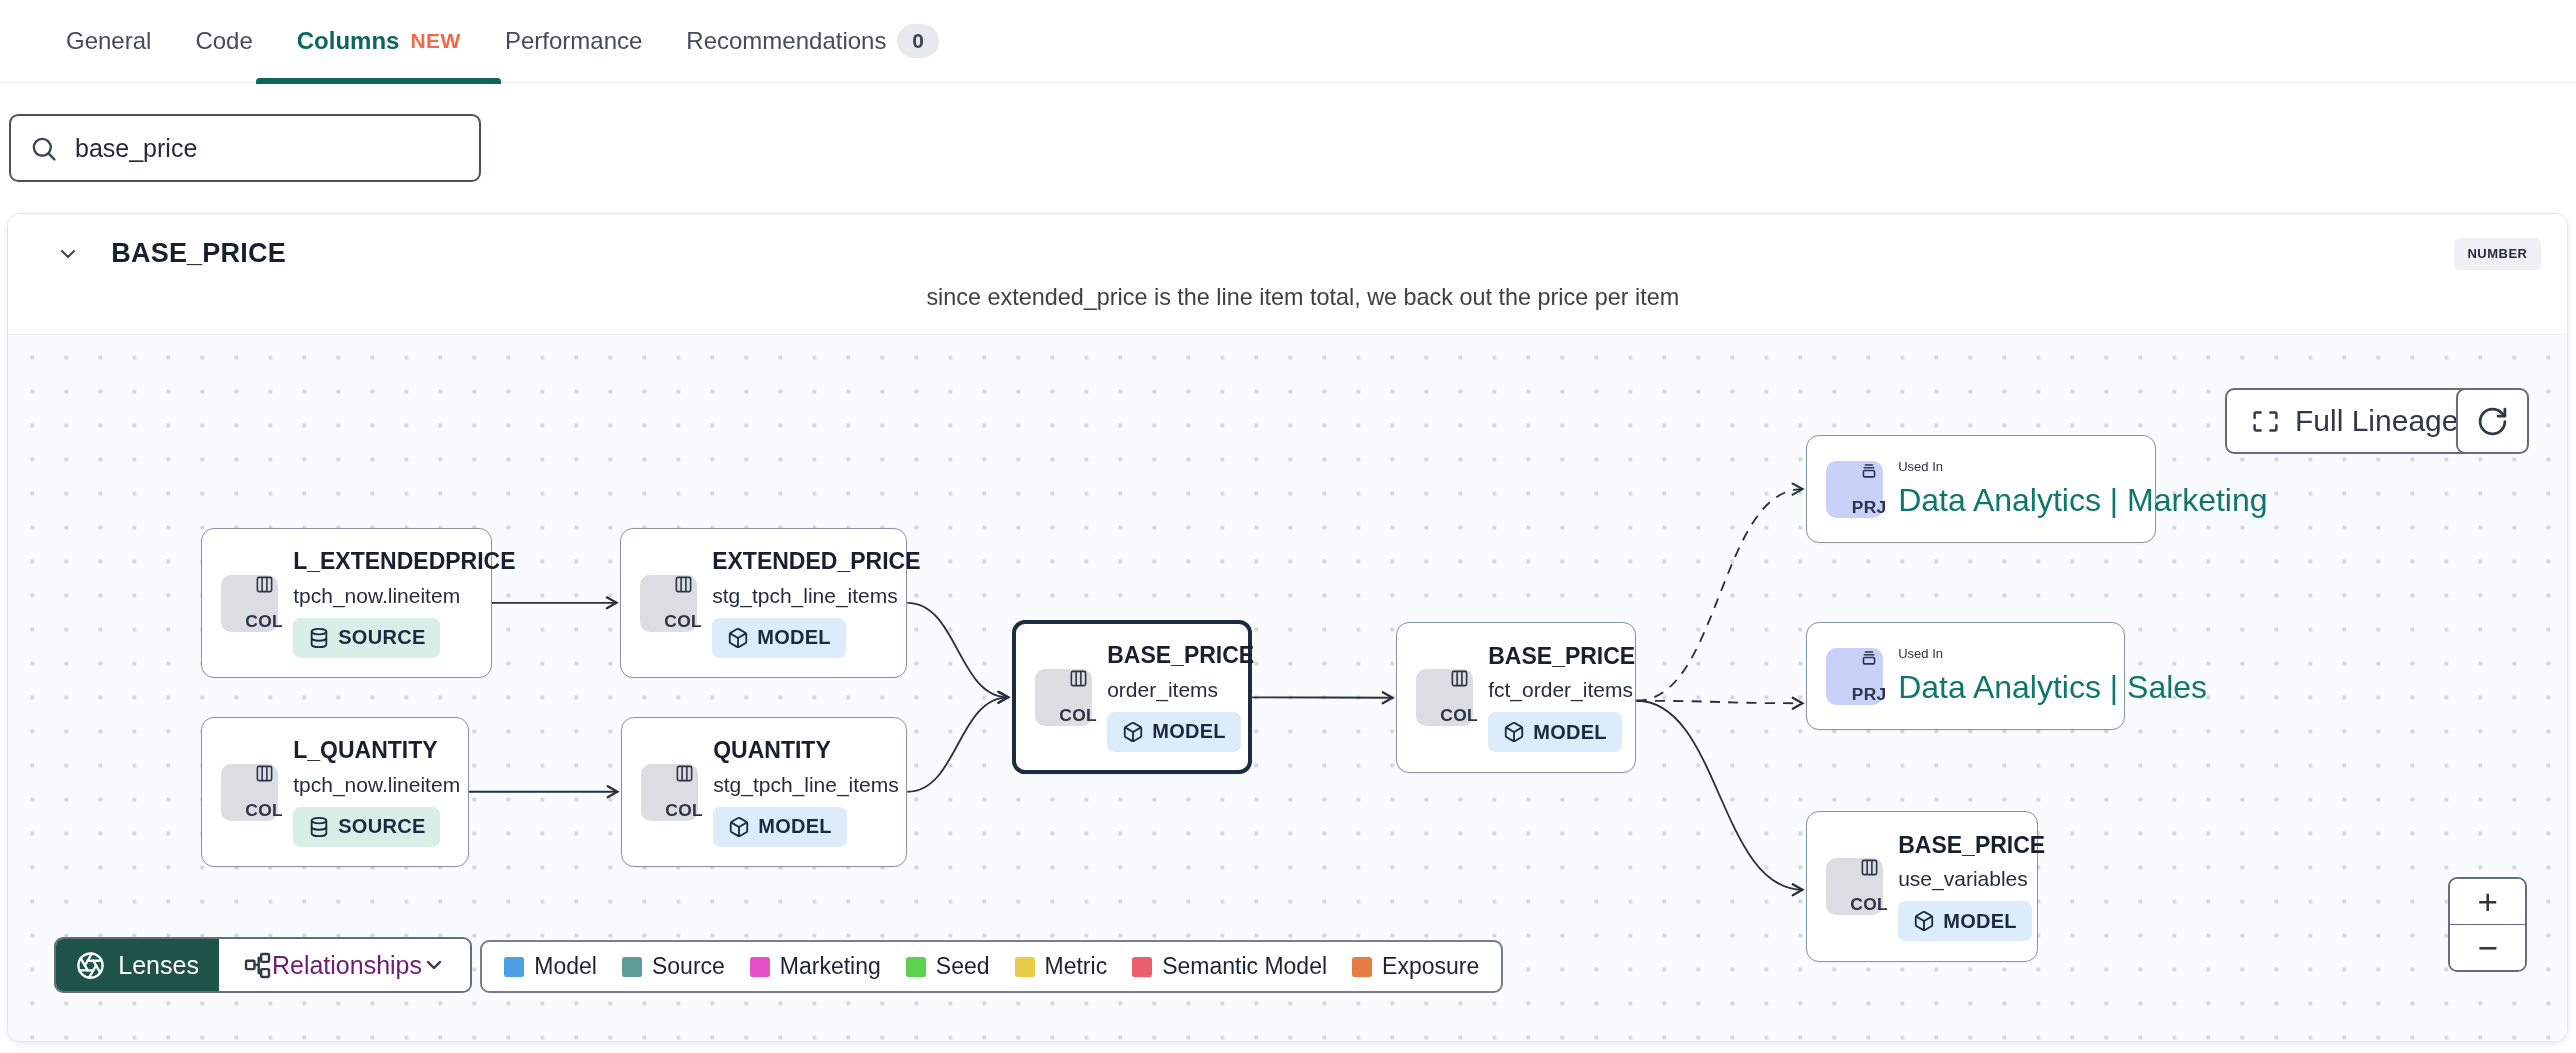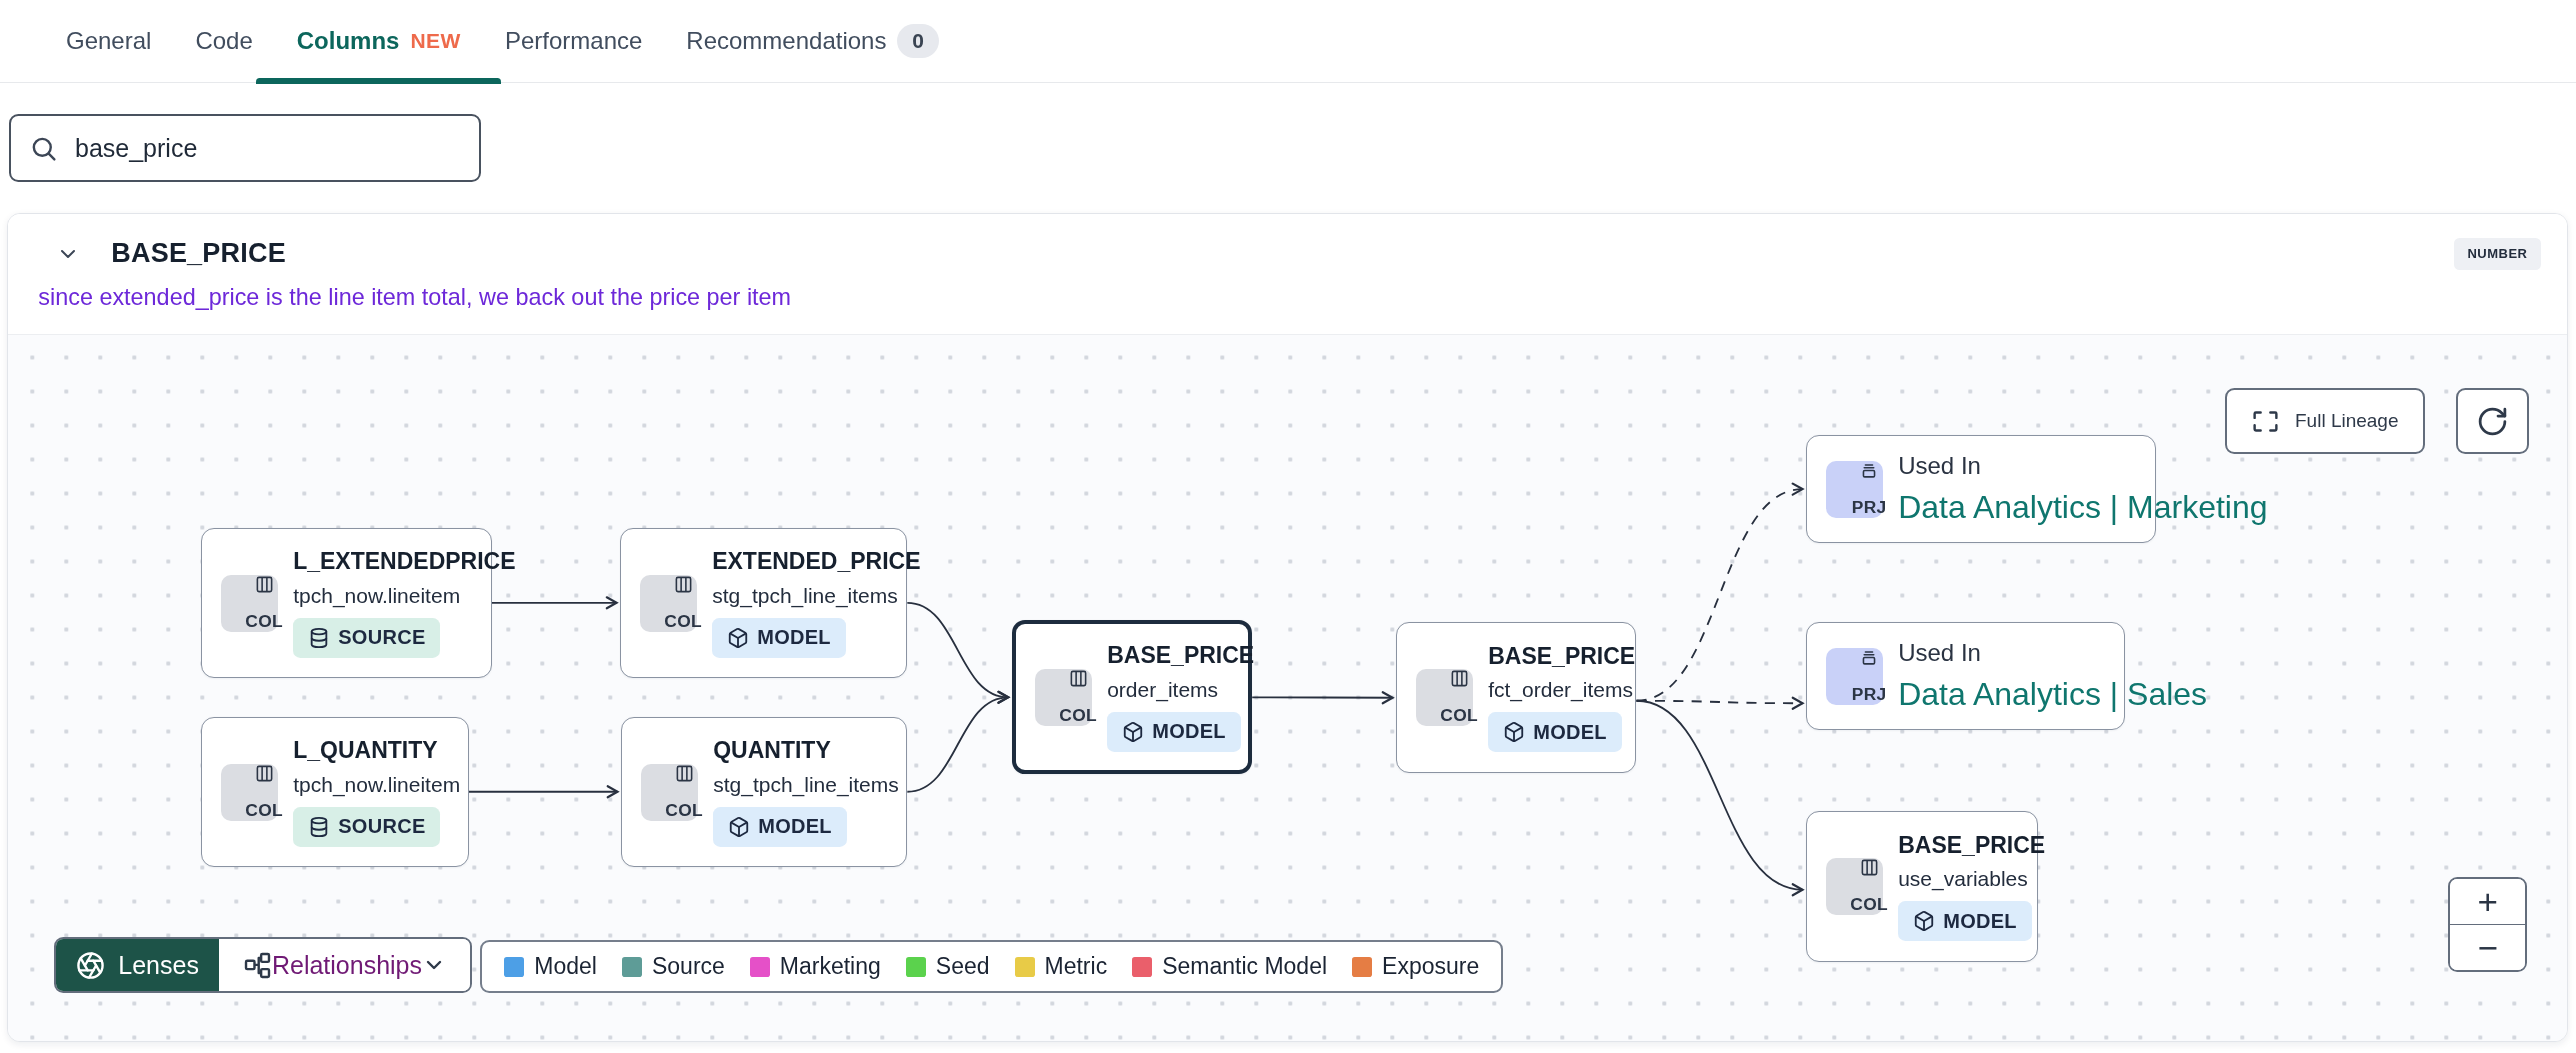--- a/index.html
+++ b/index.html
@@ -28,51 +28,51 @@
 
   
   .panel { position:absolute; left:7.3px; top:213px; width:2561px; height:829px;
     border:1.4px solid #e2e5ea; border-radius:13px; background:#fff; overflow:hidden;
     box-shadow:0 2.8px 7.3px rgba(20,30,50,.07); }
   .panel-head { position:relative; height:120px; background:#fff; }
   .head-row { display:flex; align-items:center; padding:24px 26px 0 48px; gap:31px; }
   .head-title { font-size:27px; font-weight:700; color:#16202e; letter-spacing:0.2px; }
   .type-badge { margin-left:auto; background:#eef0f4; color:#232d3d; font-size:13px; font-weight:600;
     padding:8.3px 13.8px; border-radius:5.5px; letter-spacing:0.5px; }
-  .head-desc { padding:14.7px 0 0 30px; font-size:23.4px; color:#6d28d9; }
+  .head-desc { padding:14.7px 0 0 30px; font-size:23.4px; color:#404040;text-align:center; }
 
   
   .canvas { position:absolute; left:0; top:120px; width:2559px; height:709px;
     background-color:#fafbfd;
     background-image:radial-gradient(circle, #d3d7de 2px, transparent 2.4px);
     background-size:34px 34px; background-position:7.3px 5.5px; border-top:0.9px solid #eceef1; }
   .edges { position:absolute; left:0; top:0; }
 
   
   .node { position:absolute; background:#fff; border:1.8px solid #8a93a2; border-radius:13px;
     display:flex; align-items:center; gap:15.6px; padding:0 18.3px; cursor:pointer;
     box-shadow:0 0.9px 1.8px rgba(20,30,50,.05); }
   .node.selected { border:4.6px solid #1d2c3e; }
   .nbadge { flex:0 0 auto; width:57px; height:57px; border-radius:10px; background:#dbdde2;
     display:flex; flex-direction:column; align-items:center; justify-content:center; gap:17px;
     color:#2b3545; font-size:17.4px; font-weight:700; letter-spacing:0.3px;padding-left:30px; }
   .nbadge.prj { background:#c9d1f8; font-weight:600; }
   .nbody { display:flex; flex-direction:column; align-items:flex-start; gap:8.3px; min-width:0; }
   .ntitle { font-size:23px; font-weight:700; color:#16202e; white-space:nowrap; }
   .nsub { font-size:21px; color:#232d3d; white-space:nowrap; }
-  .nused { font-size:24px; color:#2a3342; }
+  .nused { font-size:13px; color:#2a3342; }
   .nname { font-size:32px; font-weight:500; color:#0f766e; white-space:nowrap; }
   .ntag { display:flex; align-items:center; gap:8.3px; height:40px; padding:0 14.7px; margin-top:1.8px;
     border-radius:7.3px; font-size:20px; font-weight:700; color:#1d2940; letter-spacing:0.3px; }
 
   
   .ctl { position:absolute; background:#fff; border:2.3px solid #636d7c; border-radius:9.2px;
     display:flex; align-items:center; justify-content:center; cursor:pointer; color:#2e3949; }
   .full-lineage { left:2217px; top:53px; height:66px; padding:0 24px; gap:14.7px;
-    font-size:19px; font-weight:500; }
+    font-size:30px; font-weight:500; }
   .refresh { left:2448px; top:53px; width:73px; height:66px; }
   .zoomctl { position:absolute; left:2440px; top:542px; width:79px; height:95px;
     border:2.3px solid #636d7c; border-radius:9.2px; background:#fff; overflow:hidden;
     display:flex; flex-direction:column; }
   .zoomctl .zbtn { flex:1; display:flex; align-items:center; justify-content:center;
     font-size:35px; color:#2b3545; cursor:pointer; background:#fff; }
   .zoomctl .zbtn:first-child { border-bottom:1.8px solid #636d7c; }
 
   
   .lensbar { position:absolute; left:46px; top:602px; height:56px; display:flex;

